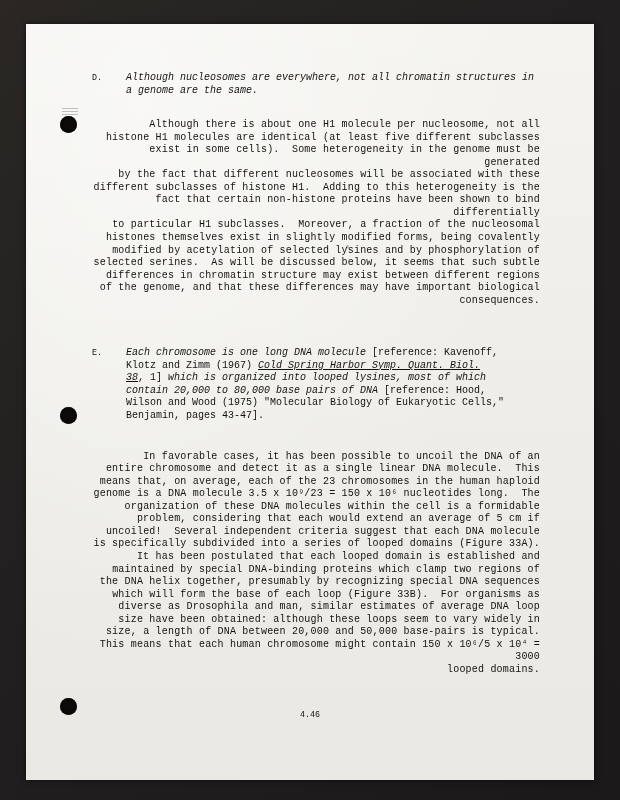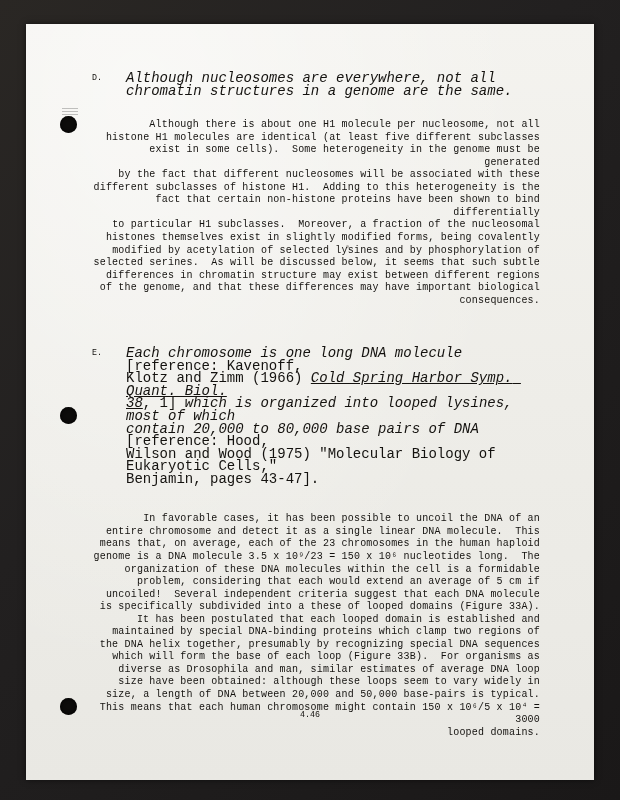--- a/index.html
+++ b/index.html
@@ -79,21 +79,21 @@
   }
   .item-letter {
     width: 34px;
     flex: 0 0 34px;
     font-size: 8.3px;
     line-height: 12.55px;
     color: #14120f;
   }
   .item-body {
     flex: 1 1 auto;
-    font-size: 14px;
+    font-size: 10px;
     line-height: 12.55px;
     color: #14120f;
     white-space: pre-wrap;
   }
   .ital { font-style: italic; }
   .und { text-decoration: underline; font-style: italic; }
 
   .spacer-a { height: 22px; }
   .spacer-b { height: 40px; }
   .spacer-c { height: 28px; }
@@ -151,37 +151,37 @@
 selected serines.  As will be discussed below, it seems that such subtle
 differences in chromatin structure may exist between different regions
 of the genome, and that these differences may have important biological
 consequences.</div>
 
       <div class="spacer-b"></div>
 
       <div class="item">
         <div class="item-letter">E.</div>
         <div class="item-body"><span class="ital">Each chromosome is one long DNA molecule</span><span> [reference: Kavenoff,</span>
-<span>Klotz and Zimm (1966) </span><span class="und">Cold Spring Harbor Symp. Quant. Biol.</span>
+<span>Klotz and Zimm (1967) </span><span class="und">Cold Spring Harbor Symp. Quant. Biol.</span>
 <span class="und">38</span><span>, 1] </span><span class="ital">which is organized into looped lysines, most of which</span>
 <span class="ital">contain 20,000 to 80,000 base pairs of DNA</span><span> [reference: Hood,</span>
 <span>Wilson and Wood (1975) "Molecular Biology of Eukaryotic Cells,"</span>
 <span>Benjamin, pages 43-47].</span></div>
       </div>
 
       <div class="spacer-c"></div>
 
       <div class="blk"><span>     In favorable cases, it has been possible to uncoil the DNA of an</span>
 <span>entire chromosome and detect it as a single linear DNA molecule.  This</span>
 <span>means that, on average, each of the 23 chromosomes in the human haploid</span>
 <span>genome is a DNA molecule 3.5 x 10⁹/23 = 150 x 10⁶ nucleotides long.  The</span>
 <span>organization of these DNA molecules within the cell is a formidable</span>
 <span>problem, considering that each would extend an average of 5 cm if</span>
 <span>uncoiled!  Several independent criteria suggest that each DNA molecule</span>
-<span>is specifically subdivided into a these of looped domains (Figure 33A).</span>
+<span>is specifically subdivided into a series of looped domains (Figure 33A).</span>
 <span>It has been postulated that each looped domain is established and</span>
 <span>maintained by special DNA-binding proteins which clamp two regions of</span>
 <span>the DNA helix together, presumably by recognizing special DNA sequences</span>
 <span>which will form the base of each loop (Figure 33B).  For organisms as</span>
 <span>diverse as Drosophila and man, similar estimates of average DNA loop</span>
 <span>size have been obtained: although these loops seem to vary widely in</span>
 <span>size, a length of DNA between 20,000 and 50,000 base-pairs is typical.</span>
 <span>This means that each human chromosome might contain 150 x 10⁶/5 x 10⁴ = 3000</span>
 <span>looped domains.</span></div>
 

